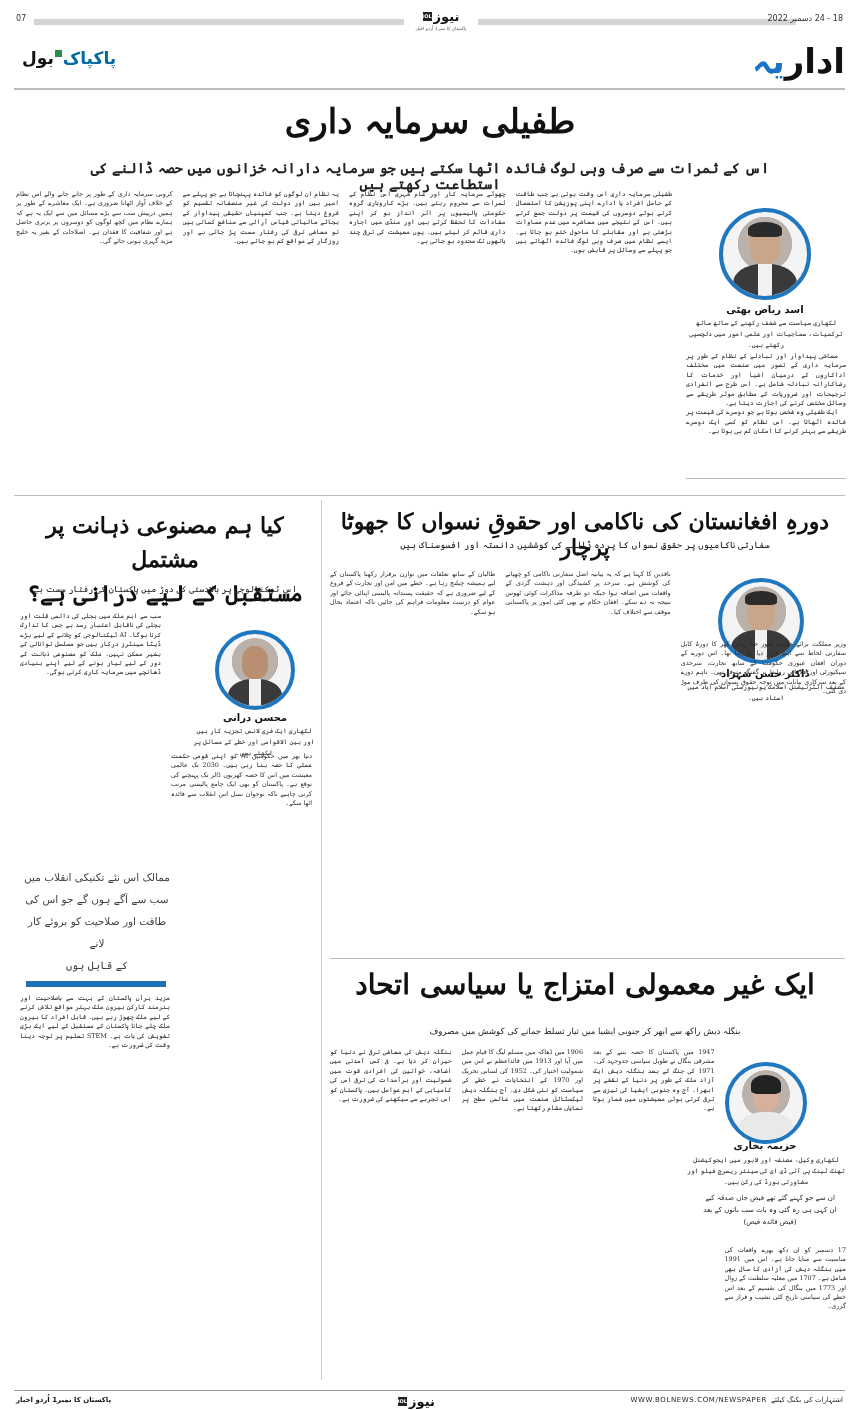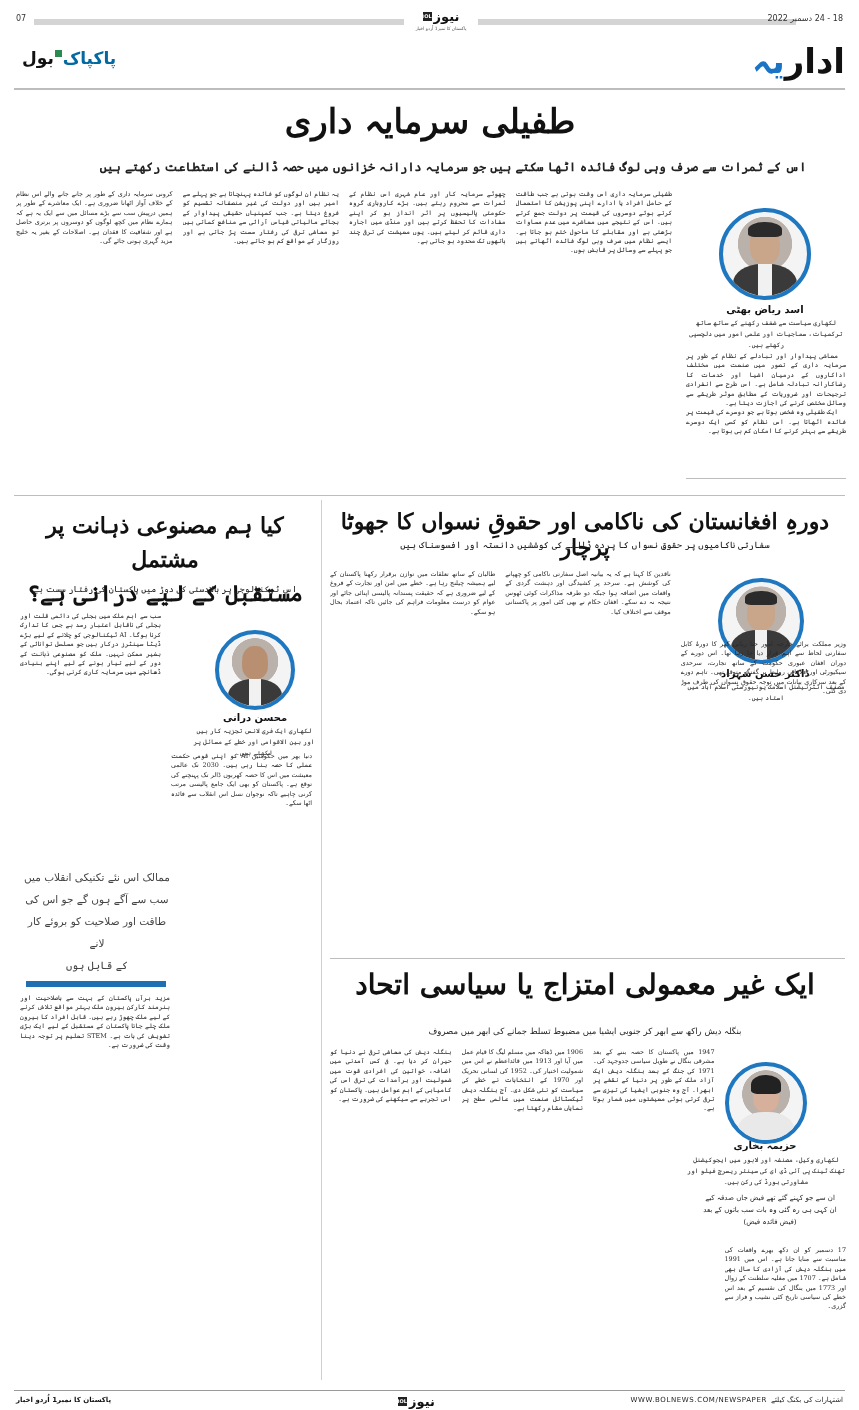--- a/index.html
+++ b/index.html
@@ -74,21 +74,21 @@
 
 <div class="section-title">
   <span>ادار</span><span class="accent">یہ</span>
 </div>
 <div class="brand">
   <span class="g">پاک</span><span class="g">پاک</span><span class="flag"></span><span class="k">بول</span>
 </div>
 <div class="hr" style="left:14px; right:14px; top:88px; height:2px;"></div>
 
 <div class="headline" style="left:150px; width:560px; top:100px; font-size:34px; font-weight:bold; line-height:42px;">طفیلی سرمایہ داری</div>
-<div class="kicker" style="left:60px; width:740px; top:160px; font-size:12px; font-weight:bold;margin-left:23px;">اس کے ثمرات سے صرف وہی لوگ فائدہ اٹھا سکتے ہیں جو سرمایہ دارانہ خزانوں میں حصہ ڈالنے کی استطاعت رکھتے ہیں</div>
+<div class="kicker" style="left:60px; width:740px; top:160px; font-size:14px; font-weight:bold;">اس کے ثمرات سے صرف وہی لوگ فائدہ اٹھا سکتے ہیں جو سرمایہ دارانہ خزانوں میں حصہ ڈالنے کی استطاعت رکھتے ہیں</div>
 
 <div class="avatar" style="left:719px; top:208px; width:92px; height:92px;">
   <div class="body"></div>
     <div class="shirt"></div>
     <div class="head"></div>
     <div class="hair"></div>
 </div>
 <div class="byline-name" style="left:690px; width:150px; top:304px;">اسد ریاض بھٹی</div>
 <div class="byline-desc" style="left:686px; width:160px; top:318px;">لکھاری سیاست سے شغف رکھنے کے ساتھ ساتھ ترکمیات، سماجیات اور علمی امور میں دلچسپی رکھتے ہیں۔</div>
 
@@ -156,21 +156,21 @@
   <div>سب سے آگے ہوں گے جو اس کی</div>
   <div>طاقت اور صلاحیت کو بروئے کار لانے</div>
   <div>کے قابل ہوں</div>
 </div>
 <div class="bluebar" style="left:26px; width:140px; top:981px; height:6px;"></div>
 <div class="cols" style="left:20px; width:150px; top:994px; height:380px;">
   <div class="col">مزید برآں پاکستان کے بہت سے باصلاحیت اور ہنرمند کارکن بیرون ملک بہتر مواقع تلاش کرنے کے لیے ملک چھوڑ رہے ہیں۔ قابل افراد کا بیرون ملک چلے جانا پاکستان کے مستقبل کے لیے ایک بڑی تشویش کی بات ہے۔ STEM تعلیم پر توجہ دینا وقت کی ضرورت ہے۔</div>
 </div>
 
 <div class="headline" style="left:330px; width:510px; top:968px; font-size:28px; font-weight:bold;">ایک غیر معمولی امتزاج یا سیاسی اتحاد</div>
-<div class="kicker" style="left:330px; width:510px; top:1026px; font-size:8.5px;">بنگلہ دیش راکھ سے ابھر کر جنوبی ایشیا میں مضبوط تسلط جمانے کی ابھر میں مصروف</div>
+<div class="kicker" style="left:330px; width:510px; top:1026px; font-size:8.5px;">بنگلہ دیش راکھ سے ابھر کر جنوبی ایشیا میں تیار تسلط جمانے کی کوشش میں مصروف</div>
 
 <div class="avatar" style="left:725px; top:1062px; width:82px; height:82px;">
   <div class="body" style="background:#e9e9e9;"></div>
     <div class="head" style="background:#d6b09a;"></div>
     <div class="hair" style="height:26%; background:#222;"></div>
 </div>
 <div class="byline-name" style="left:690px; width:150px; top:1140px;">حزیمہ بخاری</div>
 <div class="byline-desc" style="left:686px; width:160px; top:1155px;">لکھاری وکیل، مصنفہ اور لاہور میں ایجوکیشنل تھنک ٹینک پی آئی ڈی ای کی سینئر ریسرچ فیلو اور مشاورتی بورڈ کی رکن ہیں۔</div>
 <div class="poem" style="left:700px; width:140px; top:1192px;">
   <div>ان سے جو کہنے گئے تھے فیض جاں صدقہ کیے</div>

